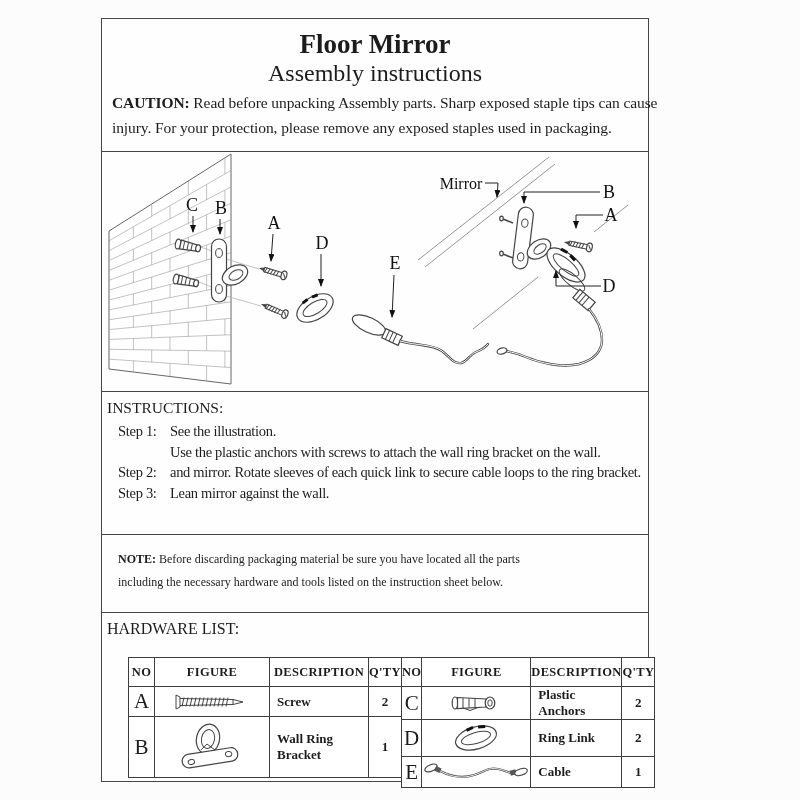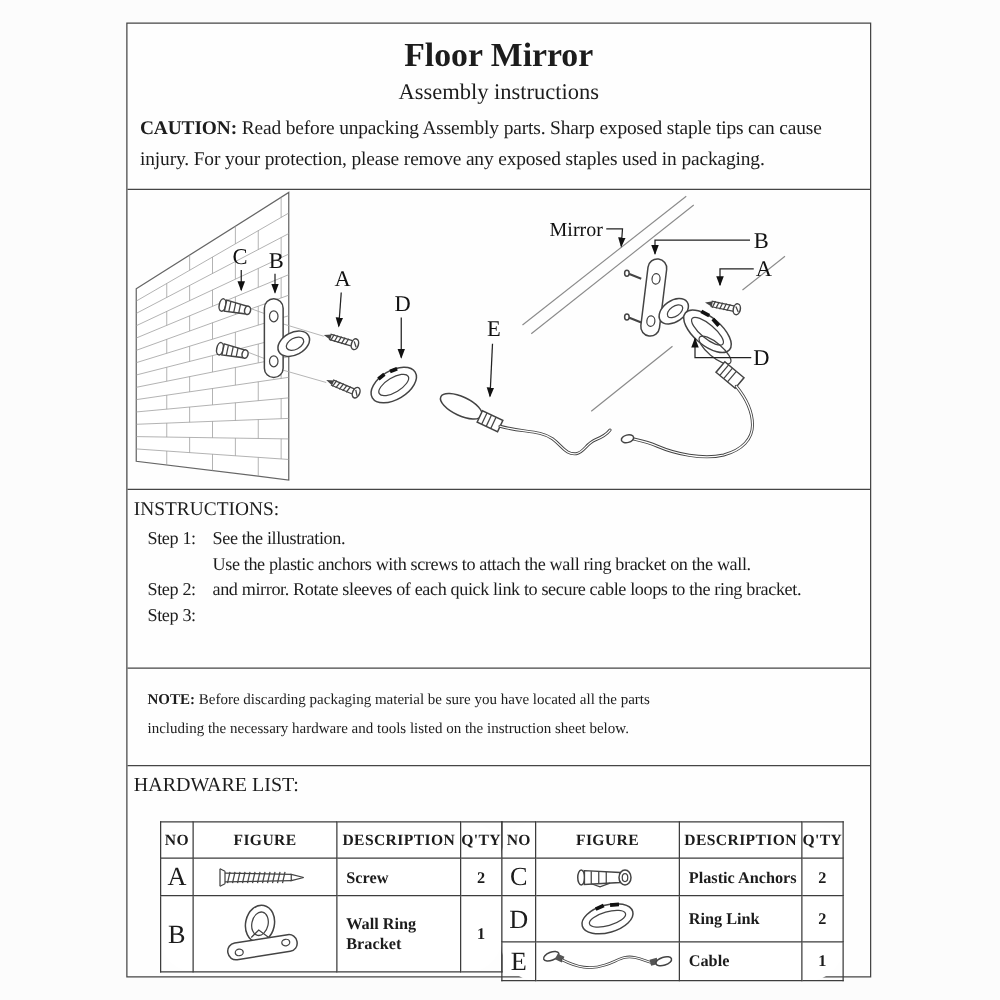--- a/index.html
+++ b/index.html
@@ -1,38 +1,38 @@
 <!DOCTYPE html>
 <html><head>
 <meta charset="utf-8">
 <style>
   html,body{margin:0;padding:0;background:#fbfbfb;}
   .page{position:relative;width:800px;height:800px;background:#fcfcfc;overflow:hidden;
         font-family:"Liberation Serif","DejaVu Serif",serif;color:#1c1c1c;}
-  .doc{position:absolute;left:101px;top:18px;width:596px;height:764px;
+  .doc{position:absolute;left:101px;top:18px;width:548px;height:764px;
        border:1.5px solid #454545;background:#fefefe;box-sizing:border-box;}
   .sec{position:absolute;left:0;width:100%;box-sizing:border-box;}
   .sec-title{top:0;height:132px;}
   .sec-diagram{top:132px;height:240px;border-top:1px solid #454545;}
   .sec-instructions{top:372px;height:143px;border-top:1px solid #454545;padding:6px 0 0 5px;}
   .sec-note{top:515px;height:78px;border-top:1px solid #454545;padding:13px 16px 0;}
   .sec-hardware{top:593px;height:169px;border-top:1px solid #454545;}
   h1{margin:8px 0 0;font-size:27px;line-height:34px;text-align:center;font-weight:700;}
-  .subtitle{font-size:18px;line-height:25px;text-align:center;}
+  .subtitle{font-size:24px;line-height:25px;text-align:center;}
   .caution{margin:4px 10px 0;font-size:15.5px;line-height:25px;letter-spacing:-0.1px;}
   .caution div{white-space:nowrap;}
   .ins-heading{font-size:15.5px;line-height:20px;margin-bottom:3px;font-family:Liberation Serif, serif;}
   .steps{margin-left:11px;font-size:14.5px;letter-spacing:-0.3px;}
   .step{display:flex;gap:5px;line-height:20.5px;}
   .slabel{flex:0 0 47px;white-space:nowrap;font-family:Liberation Serif, serif;}
   .sbody div{white-space:nowrap;}
   .note-text{font-size:12px;line-height:23px;}
   .note-text div{white-space:nowrap;}
   .hw-heading{font-size:16px;padding:7px 0 0 5px;}
-  table.hw{position:absolute;top:44px;border-collapse:collapse;table-layout:fixed;background:#fff;border-radius:29px;}
+  table.hw{position:absolute;top:44px;border-collapse:collapse;table-layout:fixed;background:#fff;}
   .hw td,.hw th{border:1px solid #3d3d3d;text-align:center;vertical-align:middle;padding:0;overflow:hidden;}
   .hw th{font-size:12.5px;font-weight:700;letter-spacing:0.3px;}
   .no-cell{font-size:21px;}
   .desc-cell{font-size:13px;font-weight:600;text-align:left !important;padding-left:7px !important;}
   .qty-cell{font-size:13px;font-weight:600;}
   #bricks line{stroke:#999;stroke-width:0.6;}
   .outline{fill:#fff;stroke:#444;stroke-width:1.2;}
   .thin{fill:none;stroke:#444;stroke-width:1;}
   .leader{stroke:#222;stroke-width:1;fill:none;}
   .faint{stroke:#aaa;stroke-width:0.7;}
@@ -273,20 +273,23 @@
           </div>
         </div>
         <div class="step">
           <div class="slabel">Step 2:</div>
           <div class="sbody">
             <div>and mirror. Rotate sleeves of each quick link to secure cable loops to the ring bracket.</div>
           </div>
         </div>
         <div class="step">
           <div class="slabel">Step 3:</div>
+          <div class="sbody">
+            <div>Lean mirror against the wall.</div>
+          </div>
         </div>
       </div>
     </div>
 
     <div class="sec sec-note">
       <div class="note-text">
         <div><b>NOTE:</b> <span>Before discarding packaging material be sure you have located all the parts</span></div>
         <div>including the necessary hardware and tools listed on the instruction sheet below.</div>
       </div>
     </div>

